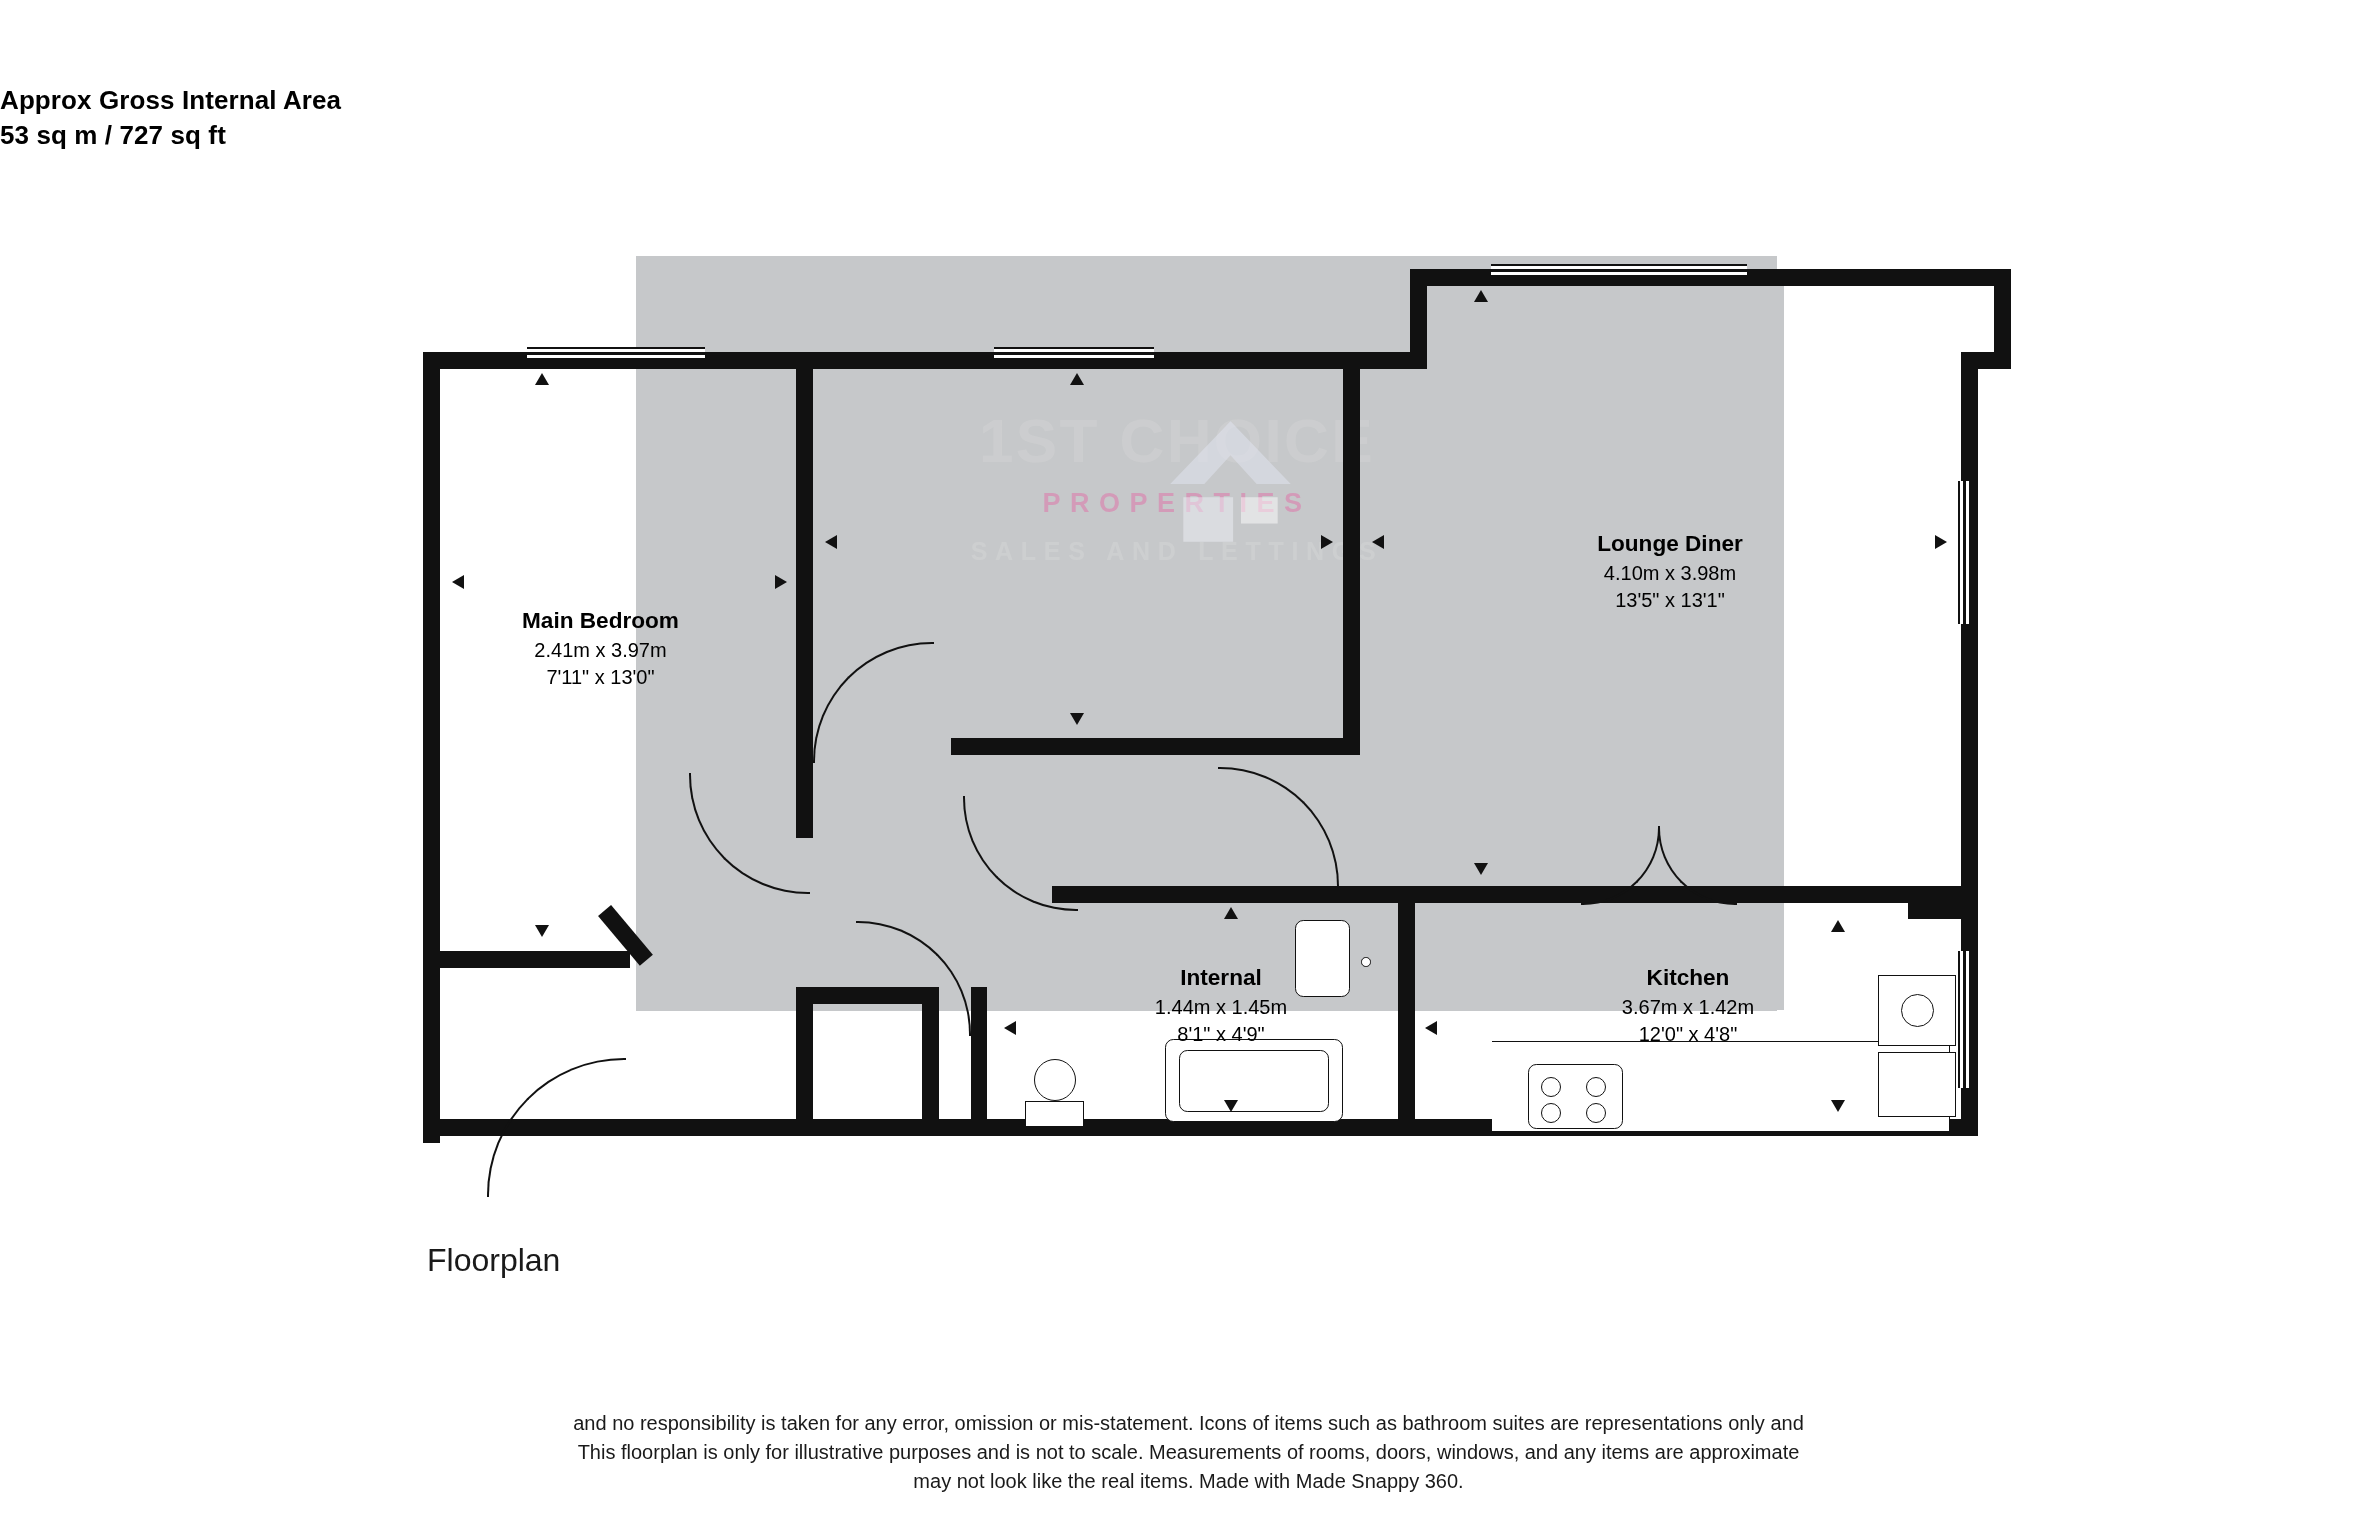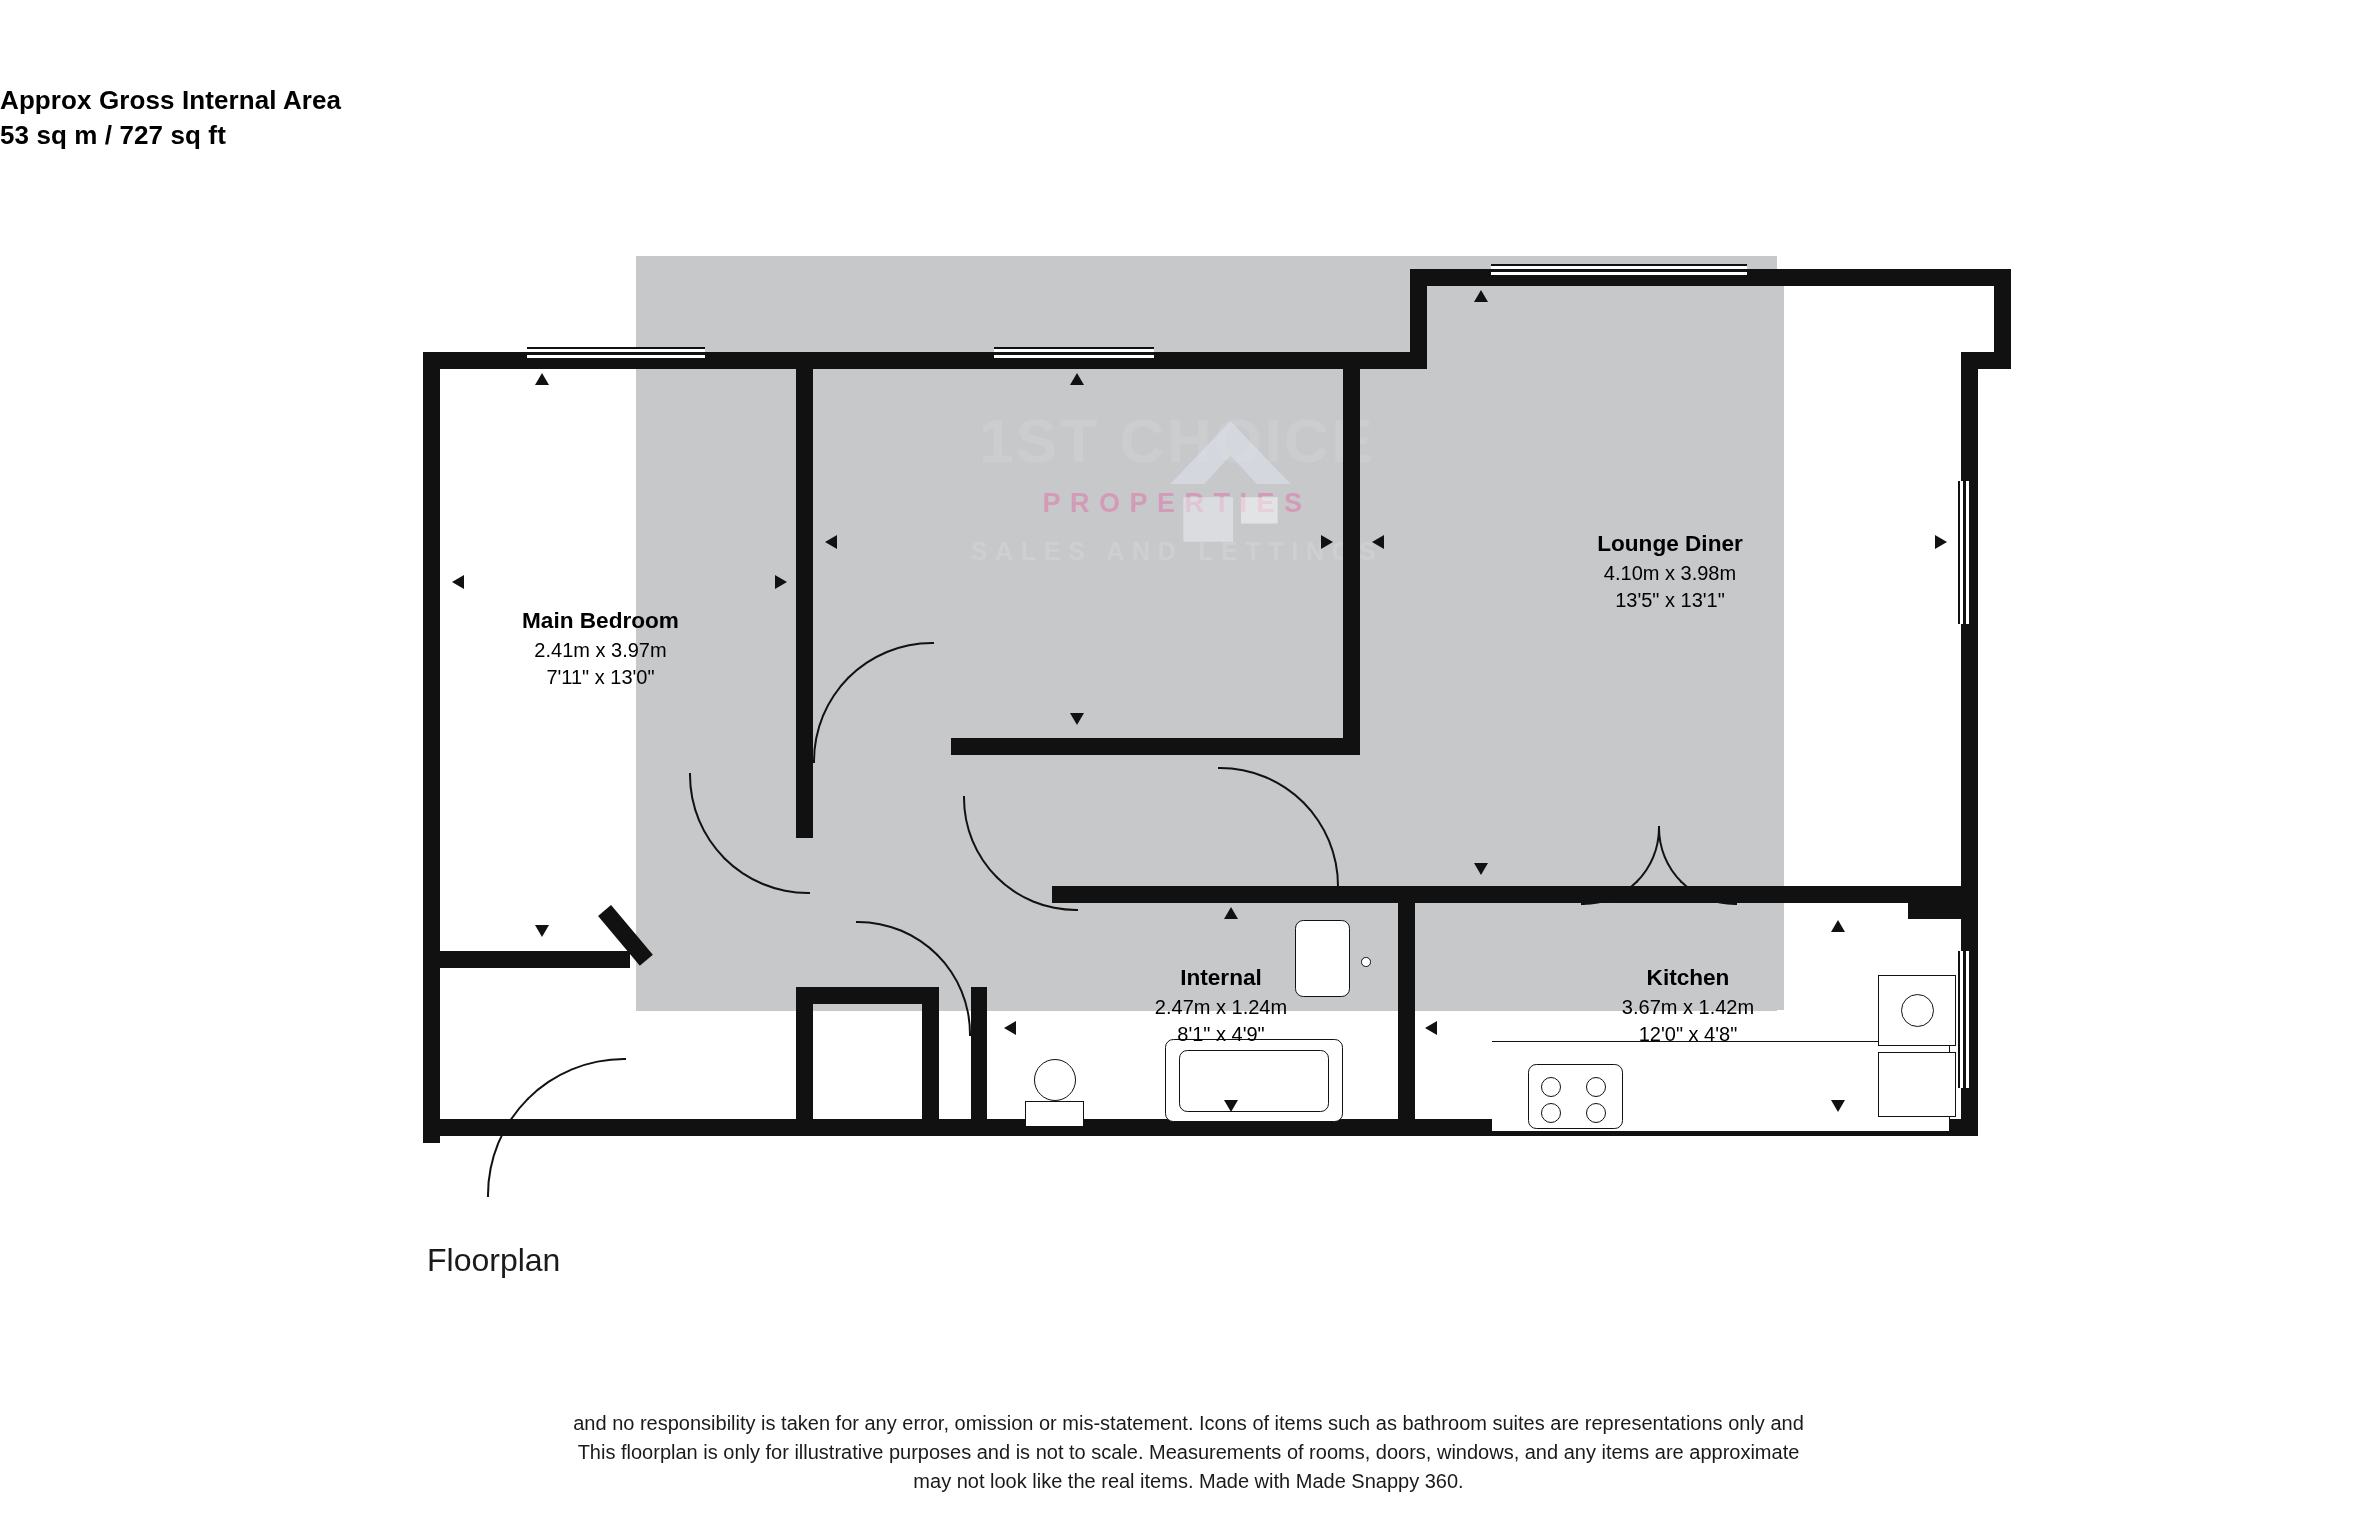--- a/index.html
+++ b/index.html
@@ -312,21 +312,21 @@
 
 
   <div class="room" style="left:1462px; top:529px; width:416px;">
     <div class="name">Lounge Diner</div>
     <div class="dim">4.10m x 3.98m</div>
     <div class="dim">13'5" x 13'1"</div>
   </div>
 
   <div class="room" style="left:1028px; top:963px; width:386px;">
     <div class="name">Internal</div>
-    <div class="dim">2.47m x 1.24m</div>
+    <div class="dim">1.44m x 1.45m</div>
     <div class="dim">8'1" x 4'9"</div>
   </div>
 
   <div class="room" style="left:1486px; top:963px; width:404px;">
     <div class="name">Kitchen</div>
     <div class="dim">3.67m x 1.42m</div>
     <div class="dim">12'0" x 4'8"</div>
   </div>
 
 </div>

